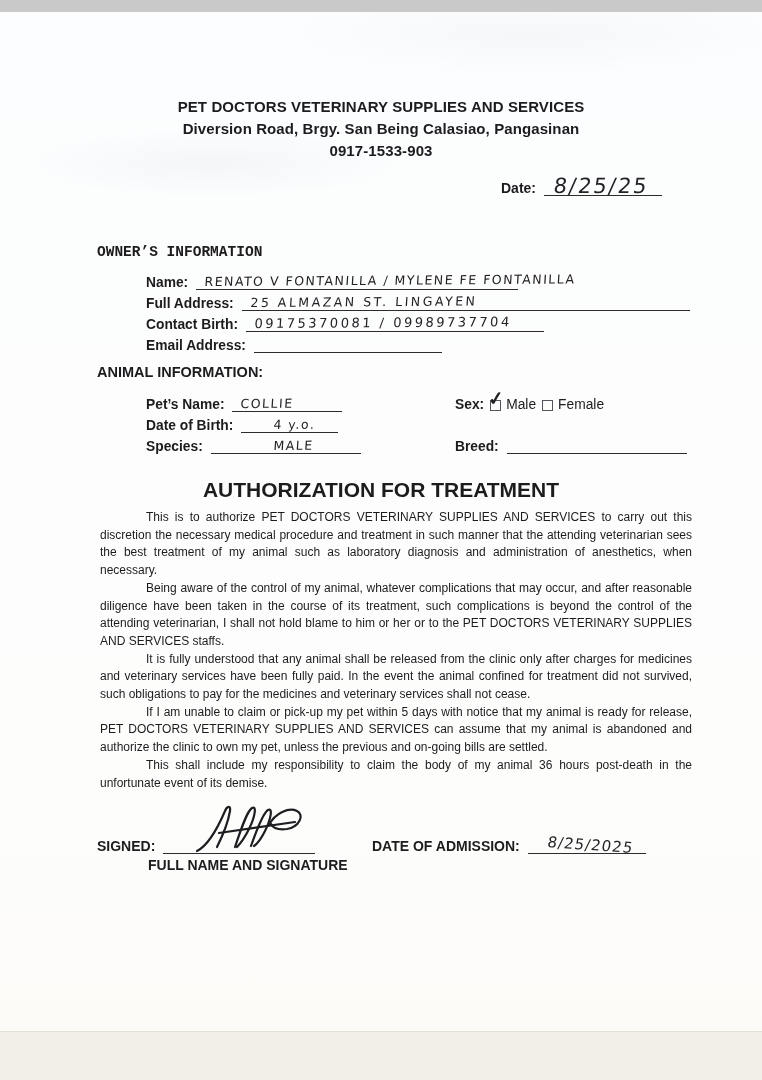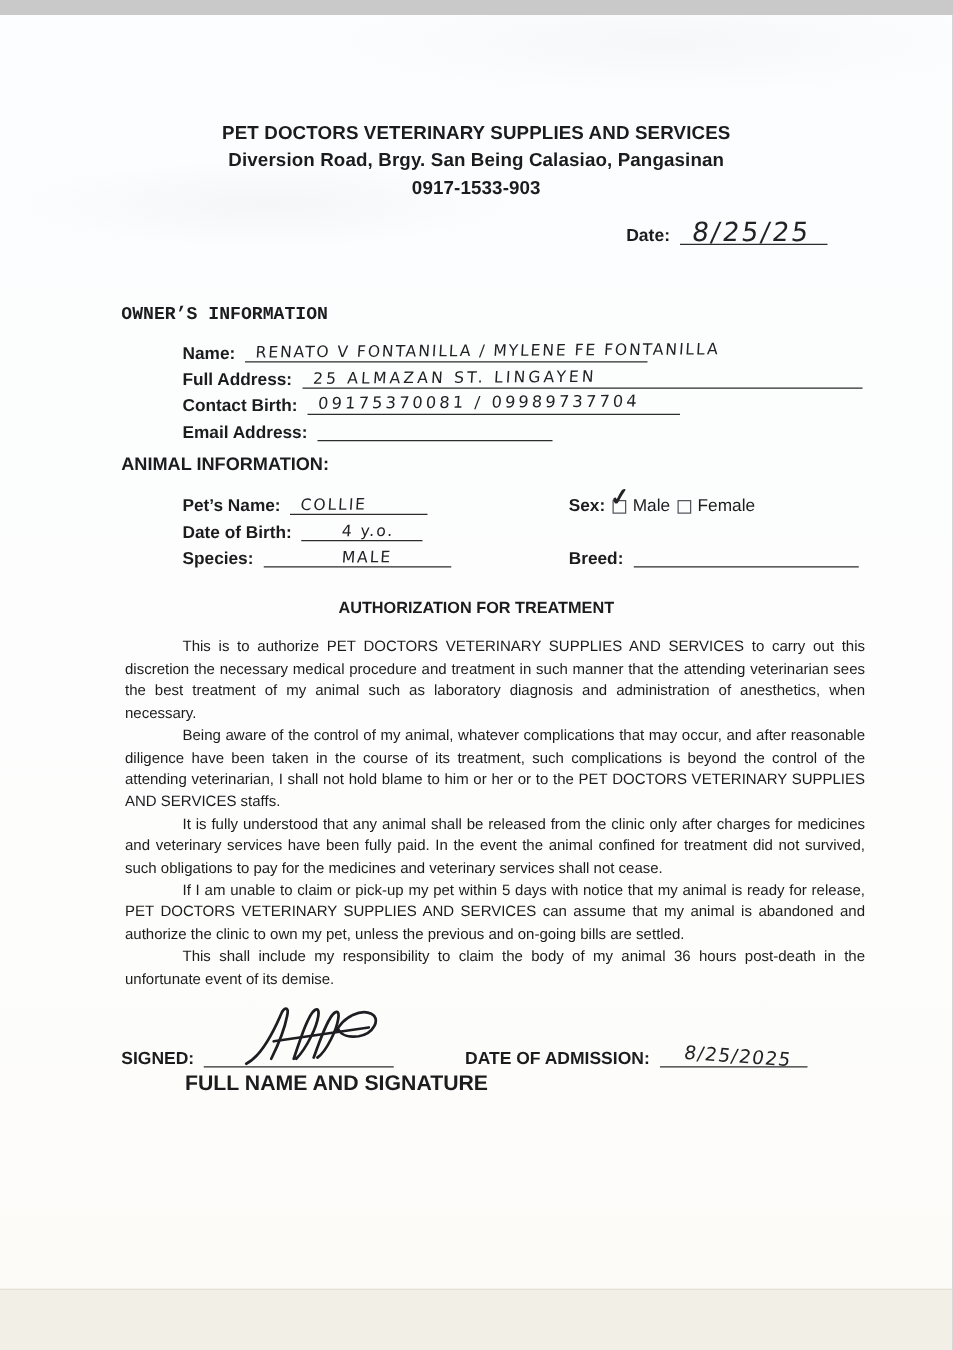--- a/index.html
+++ b/index.html
@@ -51,30 +51,30 @@
   .animal-row { display:flex; align-items:flex-end; height:21px; }
   
   .cb { position:relative; display:inline-block; width:9px; height:9px;
     border:1.5px solid #55555e; margin:0 5px 1px 6px; vertical-align:-1px; }
   .cb .tick { position:absolute; top:-12px; left:-3px; font-size:19px; line-height:1;
     color:#232327; transform:rotate(-6deg); font-weight:bold; }
   .sex-group, .breed-group { display:flex; align-items:flex-end; }
   .opt-label { font-size:13.8px; }
   
   .auth-title { position:absolute; top:466px; left:0; width:100%; text-align:center;
-    font-weight:bold; font-size:13px; }
+    font-weight:bold; font-size:21px; }
   .auth-body { position:absolute; top:497px; left:100px; width:592px;
     font-size:12px; line-height:17.7px; text-align:justify; }
   .auth-body p { margin:0; text-indent:46px; }
   
   .signed-row { position:absolute; top:801px; left:97px; display:flex; align-items:flex-end; height:41px; }
   .signed-row .label, .admission-row .label { font-size:14px; }
   .signed-row .write-line { width:152px; }
   .signature-svg { position:absolute; bottom:-2px; left:28px; }
-  .signed-caption { position:absolute; top:845px; left:148px; font-weight:bold; font-size:17px; }
+  .signed-caption { position:absolute; top:845px; left:148px; font-weight:bold; font-size:14px; }
   .admission-row { position:absolute; top:801px; left:372px; display:flex; align-items:flex-end; height:41px; }
   .admission-row .write-line { width:118px; }
 </style>
 </head>
 <body>
 
 <div class="sheet">
 
   <div class="doc-header">
     <div>PET DOCTORS VETERINARY SUPPLIES AND SERVICES</div>

